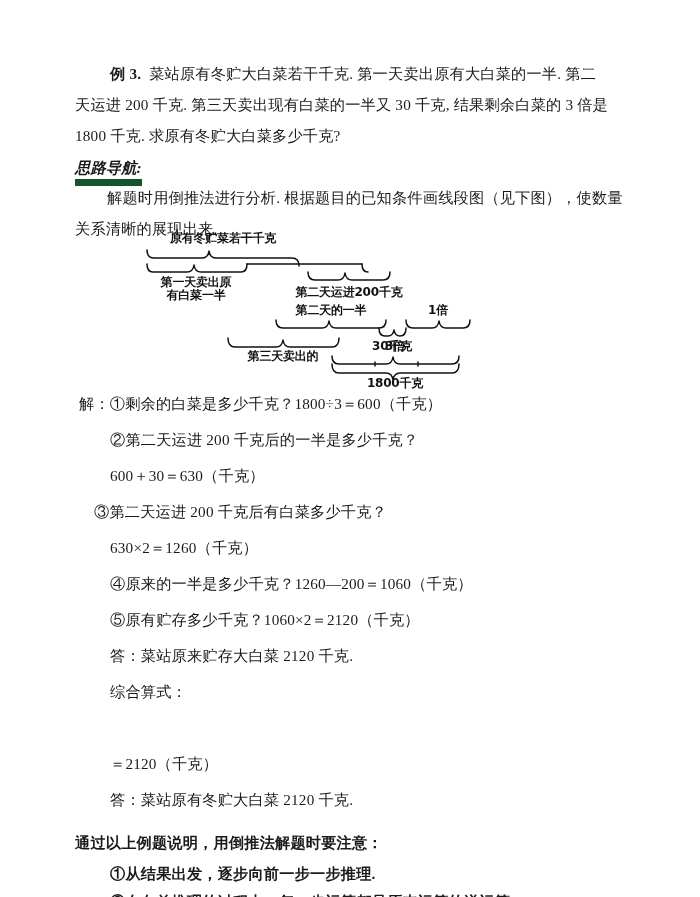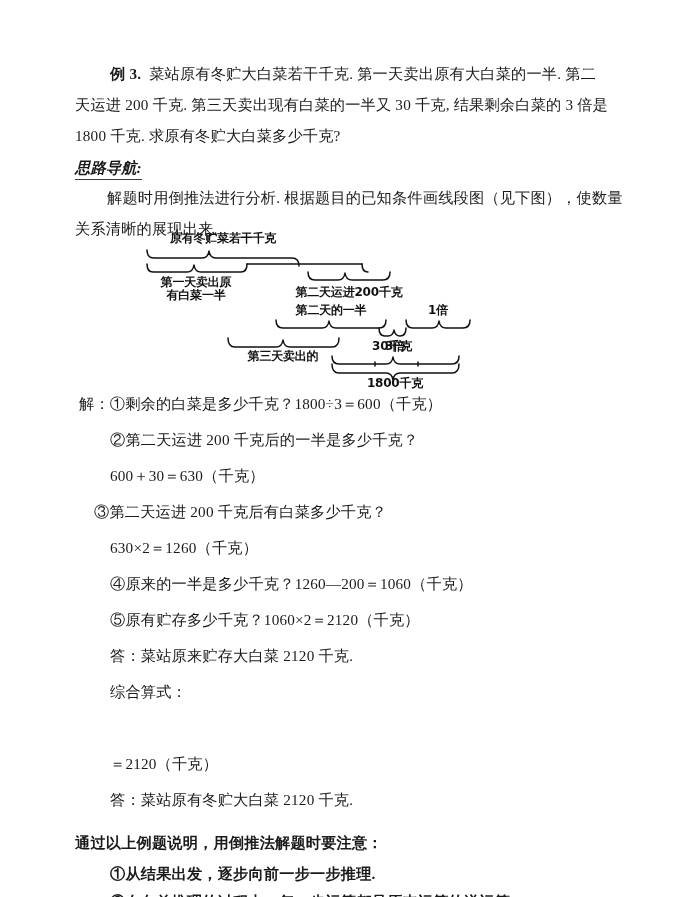--- a/index.html
+++ b/index.html
@@ -23,21 +23,21 @@
     position: absolute;
     font-size: 15.2px;
     line-height: 31px;
     letter-spacing: 0.2px;
     white-space: nowrap;
   }
 
   .heading-italic {
     font-style: italic;
     font-weight: bold;
-    border-bottom: 1px solid #14532d;
+    border-bottom: 7px solid #14532d;
     display: inline-block;
     padding-bottom: 1px;
     line-height: 20px;
   }
 
   .bold { font-weight: bold; }
 
   .label-ex { font-weight: bold; }
 
   

